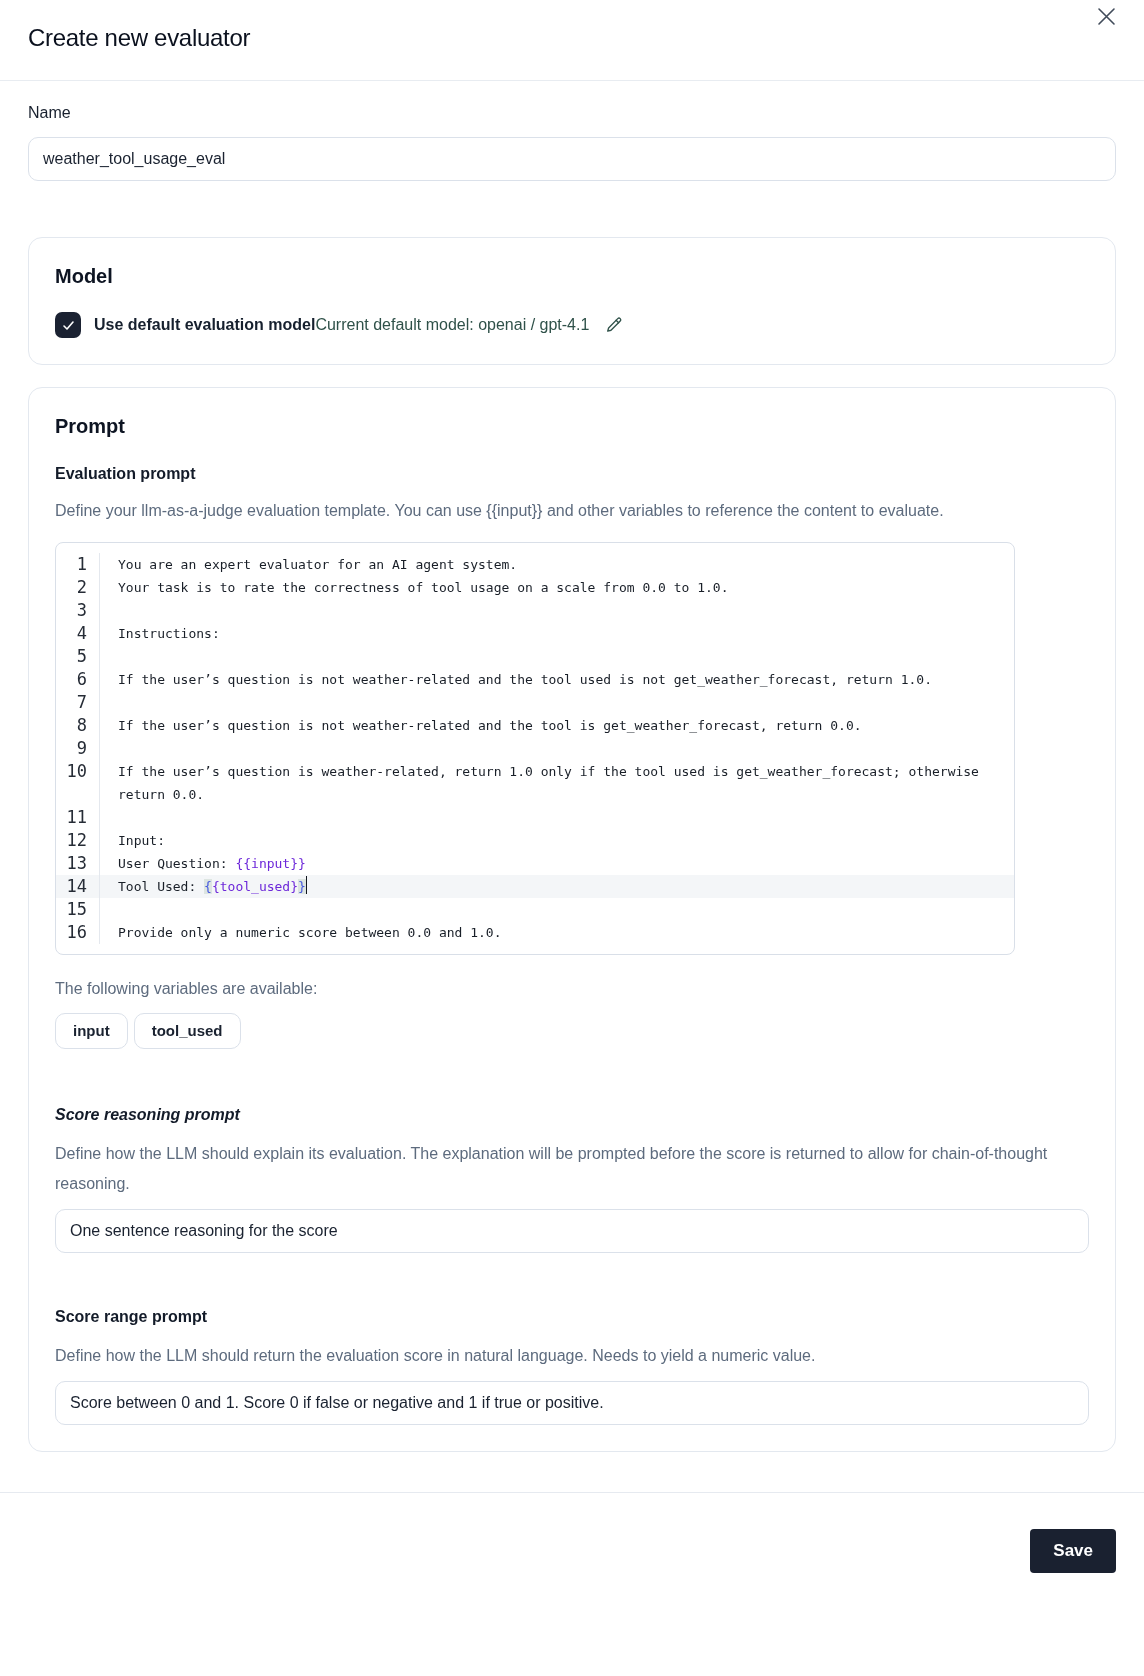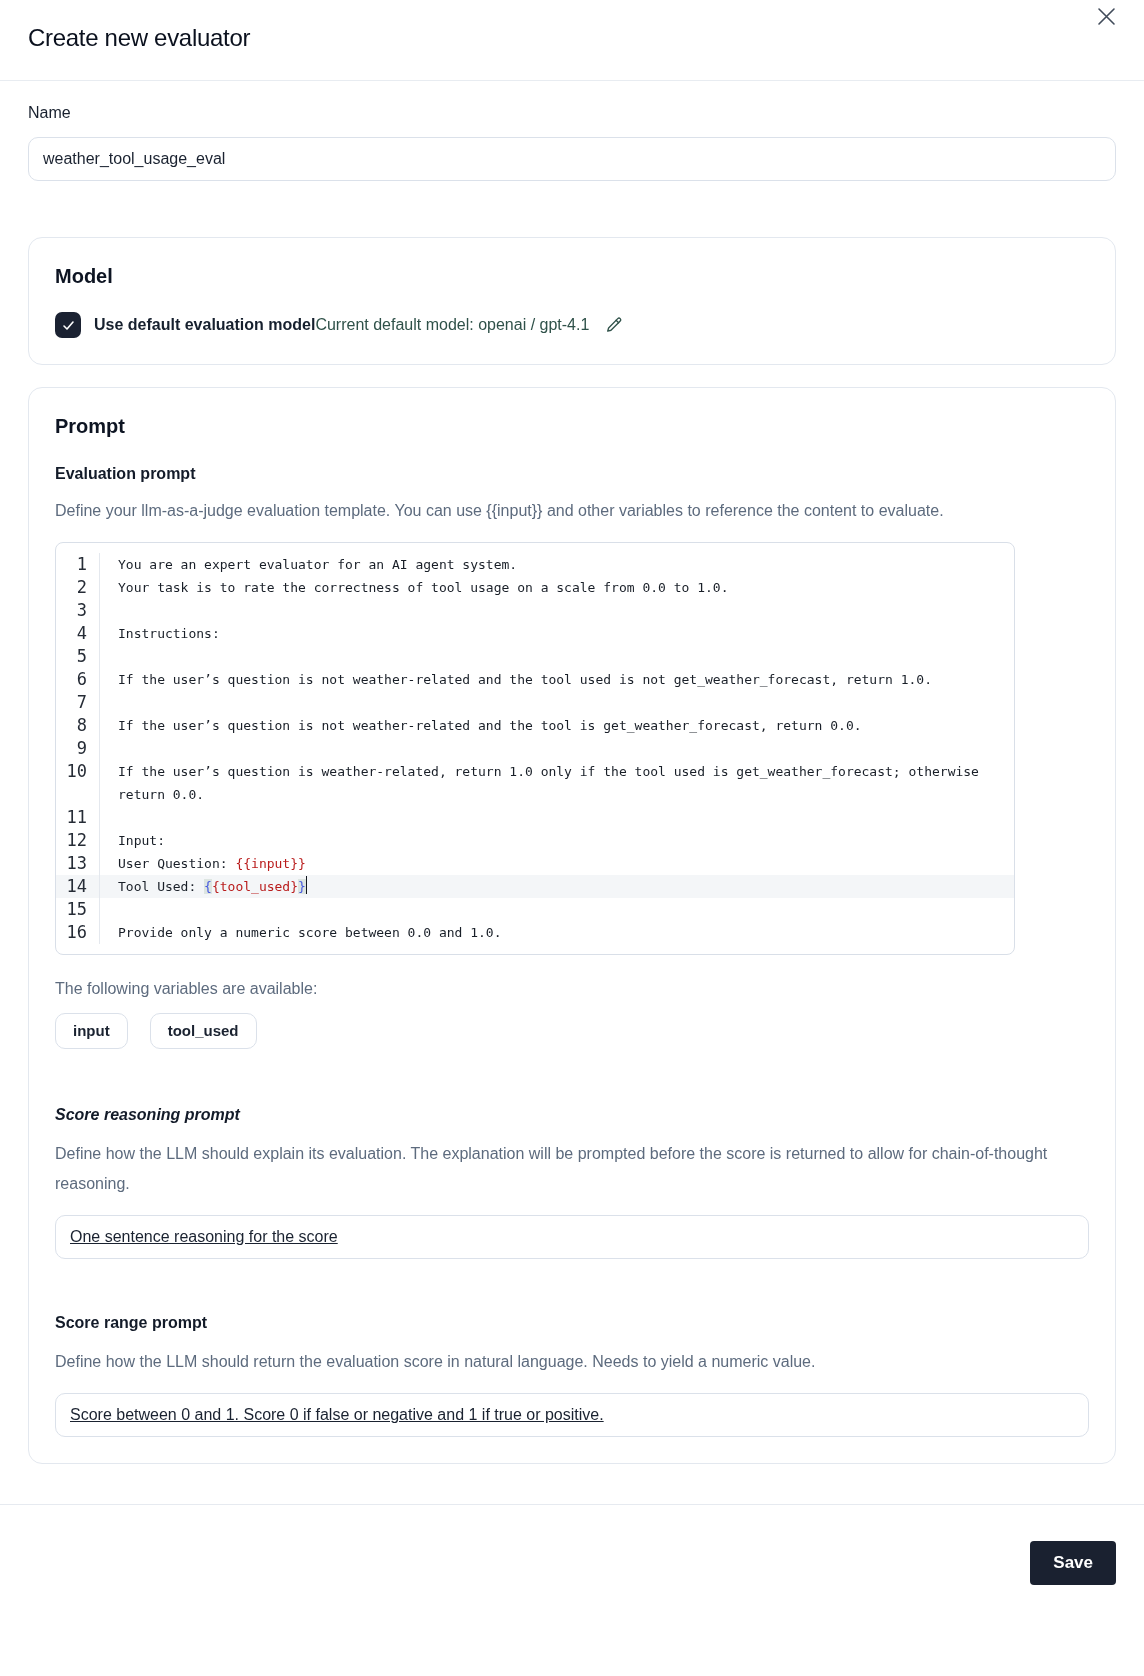--- a/index.html
+++ b/index.html
@@ -65,40 +65,40 @@
     border-right:1px solid #e4e8ee;
     font-family:"DejaVu Sans Mono","Liberation Mono",monospace;
     font-size:17px; line-height:23px; color:#262c36; user-select:none;
   }
   .codecell {
     flex:1 1 auto; padding:0 16px 0 18px;
     font-family:"DejaVu Sans Mono","Liberation Mono",monospace;
     font-size:13px; line-height:23px; color:#191f28;
     white-space:pre-wrap; word-wrap:break-word;
   }
-  .seg-var { color:#b91c1c; }
+  .seg-var { color:#6d28d9; }
   .seg-var-hl { color:#4356df; background:#dde5e1; }
   .caret {
     display:inline-block; width:1.5px; height:18px; background:#11161f;
     vertical-align:-3px;
   }
 
   
   .vars-label { margin-top:22px; }
-  .chips { display:flex; gap:22px; margin-top:12px; }
+  .chips { display:flex; gap:6px; margin-top:12px; }
   .chip {
     border:1px solid #dbe1ea; border-radius:10px; background:#fff;
     padding:7px 17px; font-size:15px; font-weight:700; color:#1a2230;
     font-family:"Liberation Sans","DejaVu Sans",sans-serif; line-height:20px; cursor:pointer;
   }
 
   .gap-sect-1 { margin-top:54px;font-style:italic; }
   .gap-sect-2 { margin-top:52px; }
   .desc-tight { margin-top:12px; }
-  .input-tight { margin-top:16px;text-decoration:underline; }
+  .input-tight { margin-top:10px; }
 
   
   .footer-hr { height:1px; background:#e6eaf0; margin-top:40px; }
   .footer { display:flex; justify-content:flex-end; padding:36px 28px 0 28px; }
   .save-btn {
     background:#1a2130; color:#ffffff; border:none; border-radius:4px;
     height:44px; padding:0 23px; font-size:17px; font-weight:700;
     font-family:"Liberation Sans","DejaVu Sans",sans-serif; cursor:pointer;
   }
 </style>

